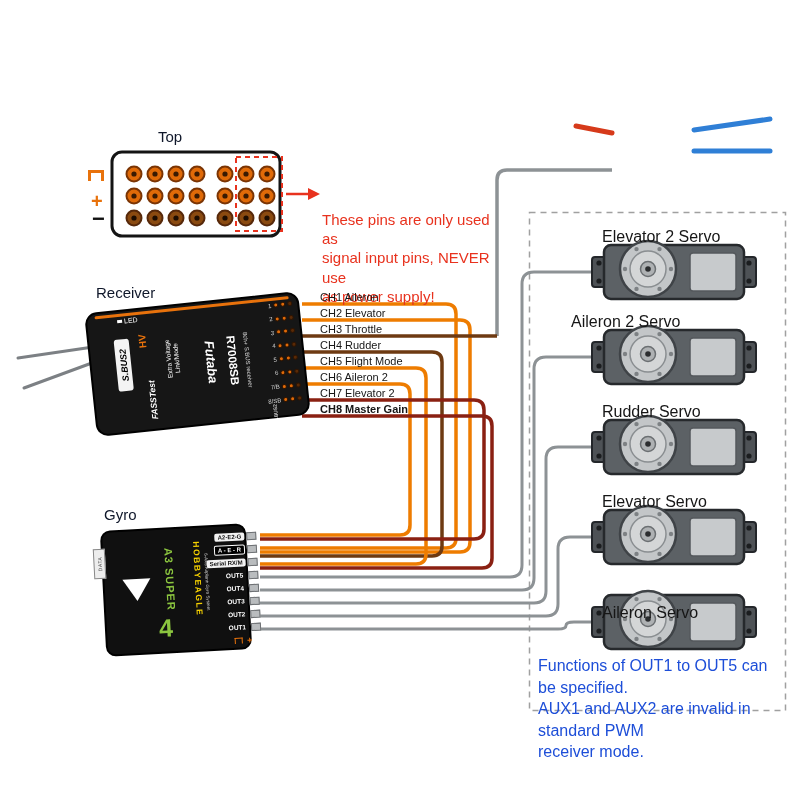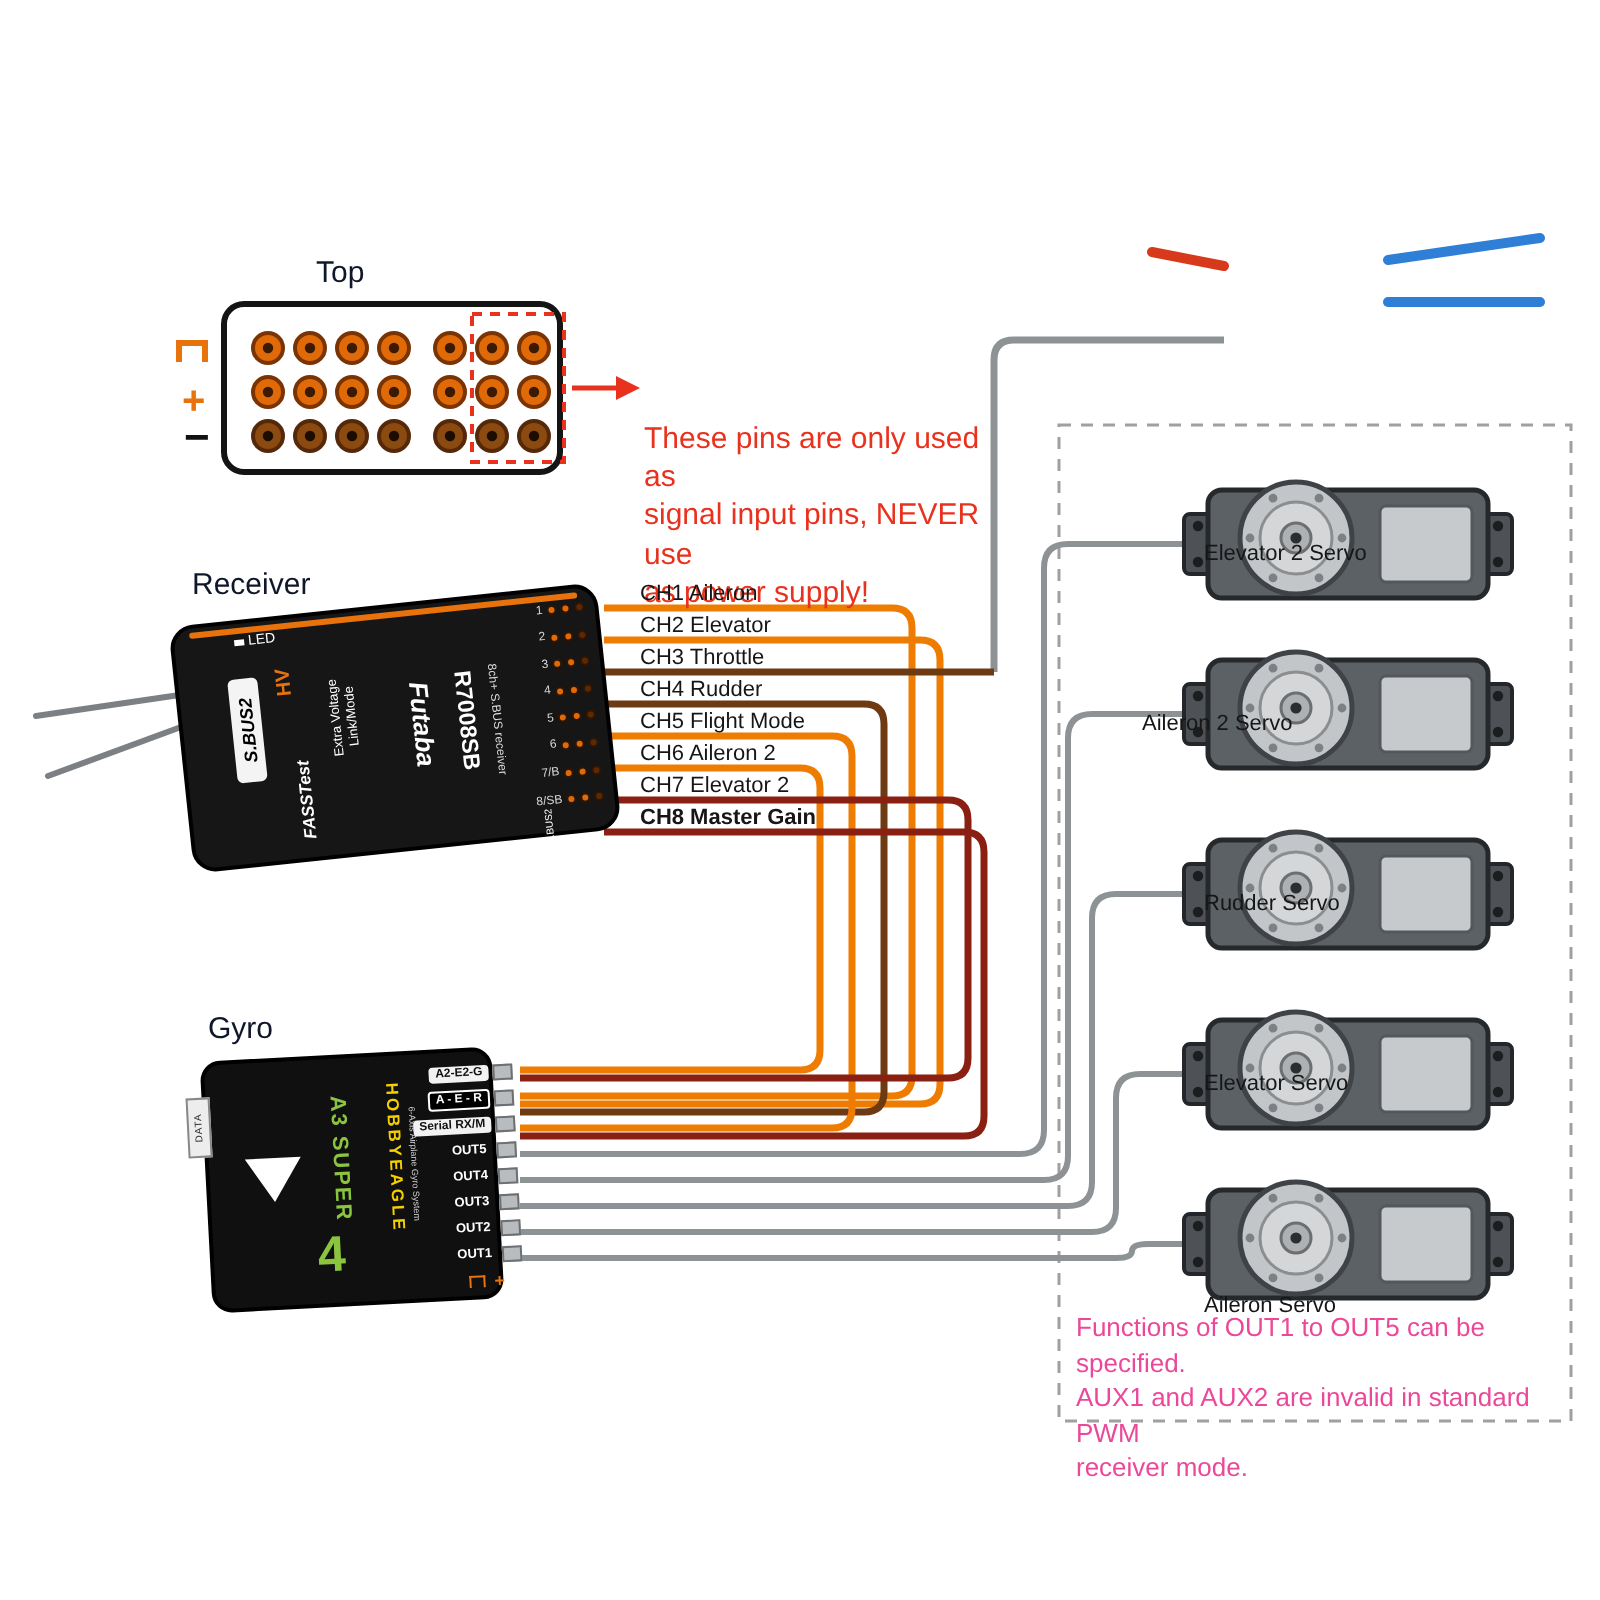--- a/index.html
+++ b/index.html
@@ -4,23 +4,23 @@
 <style>
   * { margin:0; padding:0; box-sizing:border-box; }
   html,body { background:#ffffff; }
   body { font-family:"Liberation Sans", sans-serif; }
   .canvas { position:relative; width:800px; height:800px; background:#fff; overflow:hidden; }
   .abs { position:absolute; }
   svg.layer { position:absolute; left:0; top:0; }
 
   .sec-label { font-size:15px; color:#0f172a; }
   .warning { color:#e8321e; font-size:15px; line-height:1.28; white-space:pre-line; width:180px;margin-top:44px; }
-  .note { font-size:13px; color:#ec4899; line-height:1.35; white-space:pre-line; width:244px; }
+  .note { font-size:16px; color:#1d4ed8; line-height:1.35; white-space:pre-line; width:244px; }
   .ch-label { font-size:11px; color:#161616; white-space:nowrap; }
-  .servo-label { font-size:11px; color:#161616; white-space:nowrap;margin-top:43px; }
+  .servo-label { font-size:16px; color:#161616; white-space:nowrap; }
 
   .esc-box { width:82px; height:70px; background:#cdcdcd; border:1px solid #8f8f8f; border-radius:10px;
              display:flex; align-items:center; justify-content:center; font-size:15px; color:#1c1c1c; }
 
   
   .cap-sym { display:inline-block; width:16px; height:11px; border:3px solid #e8720c; border-bottom:none; }
   .tv-plus { color:#e8720c; font-size:20px; font-weight:bold; line-height:1; }
   .tv-minus { color:#111; font-size:22px; font-weight:bold; line-height:1; }
 
   

